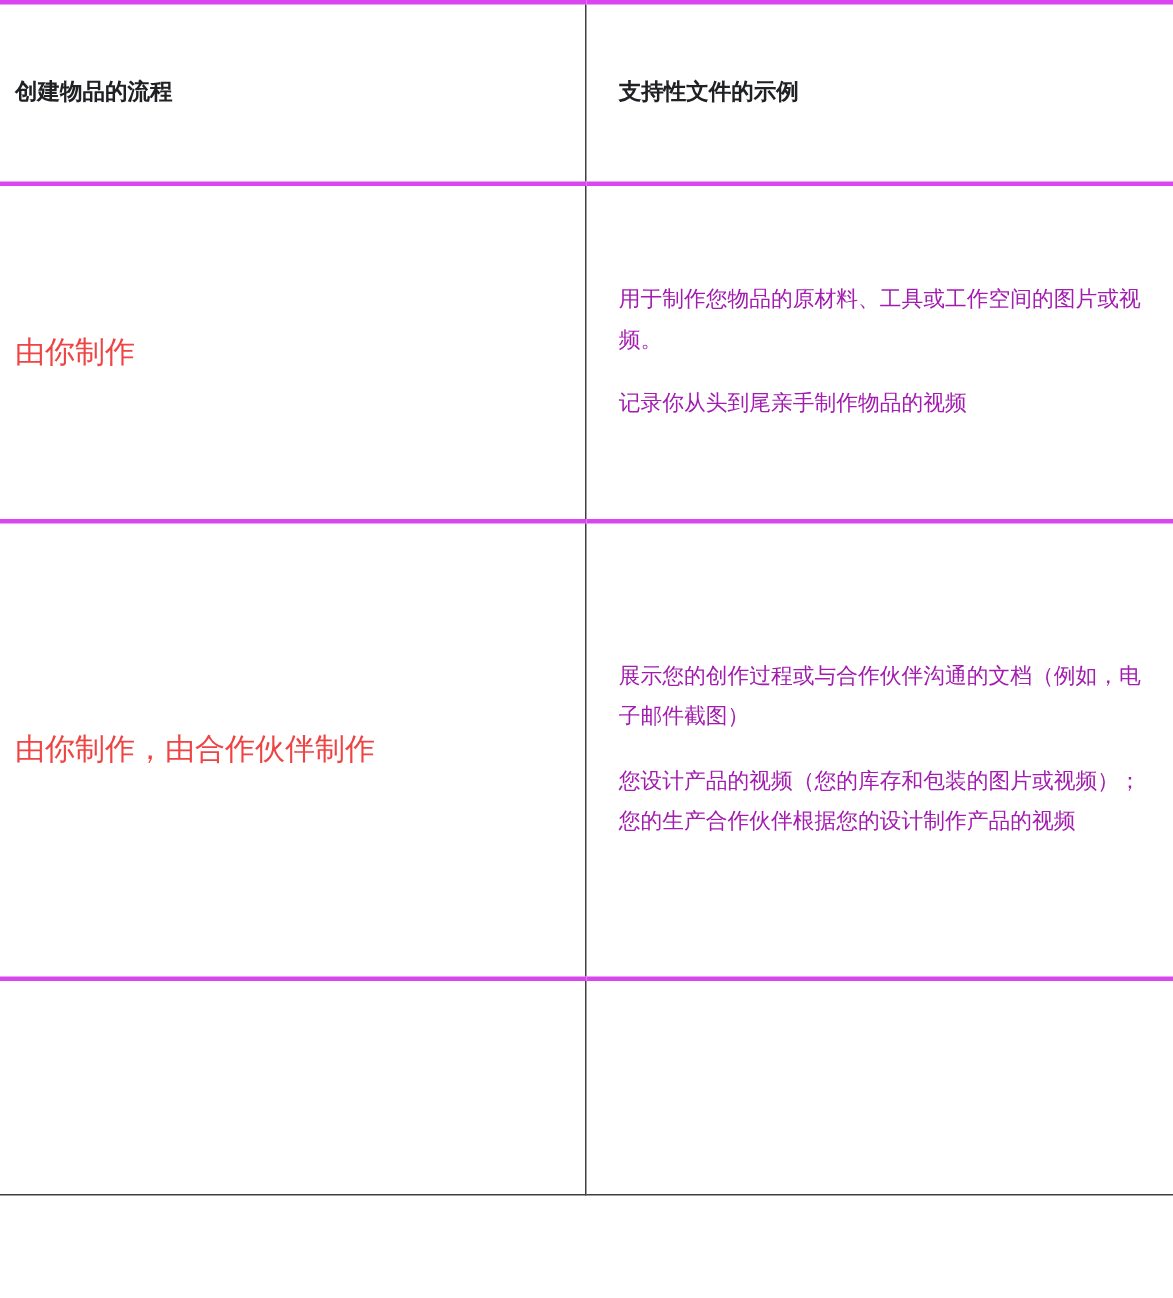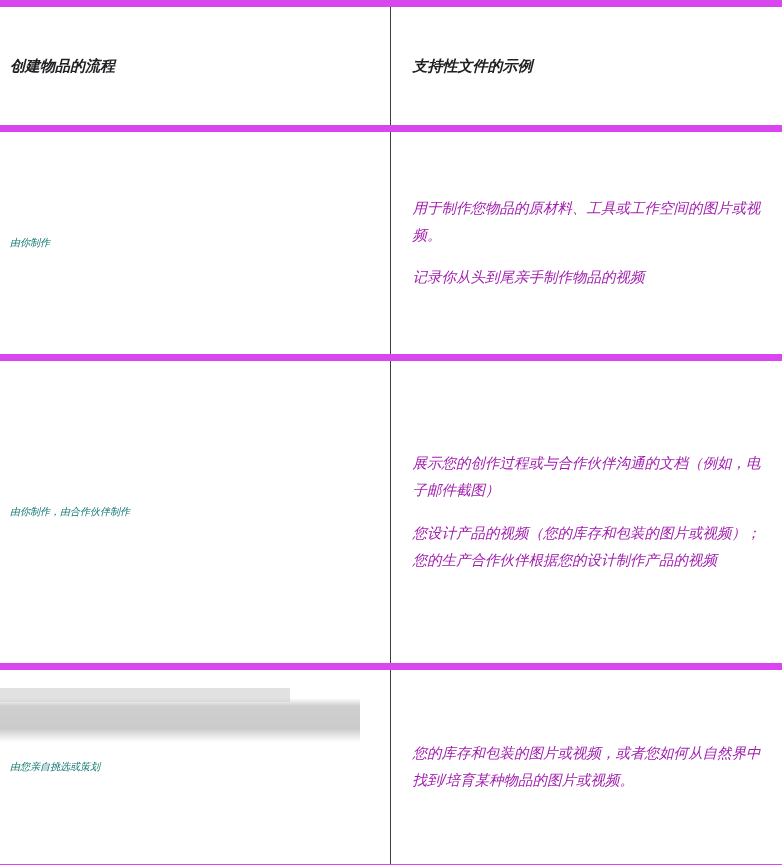--- a/index.html
+++ b/index.html
@@ -17,25 +17,24 @@
   .doc-table {
     width: 782px;
     border-collapse: collapse;
     table-layout: fixed;
   }
   .doc-table col.col-process { width: 390px; }
   .doc-table col.col-examples { width: 392px; }
 
   .doc-table td,
   .doc-table th {
-    border-top: 7px solid #d946ef;
+    border-top: 3px solid #d946ef;
     border-bottom: 1px solid #d3d4d6;
     vertical-align: middle;
     padding: 0;
-    font-style: italic;
   }
   .doc-table td.cell-process,
   .doc-table th.cell-process {
     border-right: 1px solid #3c4043;
     padding: 12px 14px 12px 10px;
   }
   .doc-table td.cell-examples,
   .doc-table th.cell-examples {
     padding: 12px 10px 12px 22px;
   }
@@ -47,23 +46,23 @@
     text-align: left;
   }
   .header-text {
     font-size: 15px;
     font-weight: bold;
     color: #202124;
     line-height: 1.5;
   }
 
   .row-label {
-    font-size: 10px;
+    font-size: 20px;
     line-height: 1.55;
-    color: #0f766e;
+    color: #ef4444;
   }
 
   .example-para {
     font-size: 14.5px;
     line-height: 1.85;
     color: #a21caf;
     margin: 0 0 16px 0;
   }
   .example-para:last-child {
     margin-bottom: 0;
@@ -130,30 +129,20 @@
     <tr class="row-designed-by-you">
       <td class="cell-process">
         <div class="row-label">由你制作，由合作伙伴制作</div>
       </td>
       <td class="cell-examples">
         <p class="example-para">展示您的创作过程或与合作伙伴沟通的文档（例如，电子邮件截图）</p>
         <p class="example-para">您设计产品的视频（您的库存和包装的图片或视频）；您的生产合作伙伴根据您的设计制作产品的视频</p>
       </td>
     </tr>
 
-    <tr class="row-handpicked">
-      <td class="cell-process smear-wrap">
-        <div class="row-label">由您亲自挑选或策划</div>
-        <div class="smear-top"></div>
-        <div class="smear"></div>
-      </td>
-      <td class="cell-examples">
-        <p class="example-para">您的库存和包装的图片或视频，或者您如何从自然界中找到/培育某种物品的图片或视频。</p>
-      </td>
-    </tr>
 
     <tr class="row-supplied">
       <td class="cell-process">
         
       </td>
       <td class="cell-examples">
         
       </td>
     </tr>
 

